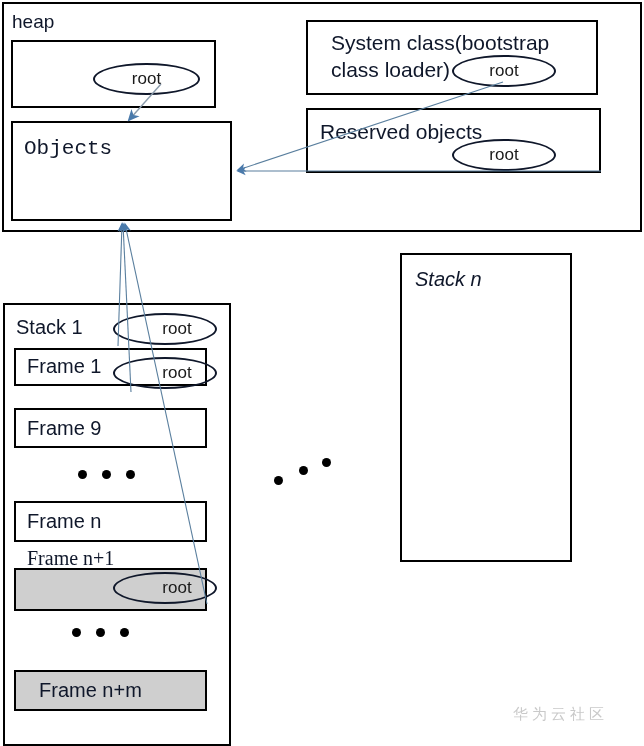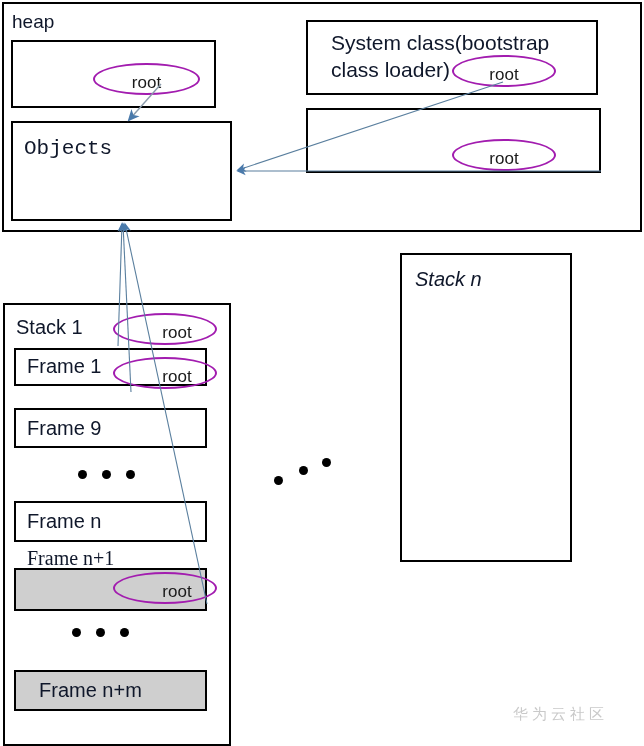--- a/index.html
+++ b/index.html
@@ -30,25 +30,25 @@
     white-space: pre-wrap;
     line-height: 1.28;
   }
   .lbl-heap { font-size: 19px; }
   .lbl-big { font-size: 21px; }
   .lbl-frame { font-size: 20px; }
   .lbl-stack { font-size: 20px; }
   .ellipse {
     position: absolute;
     box-sizing: border-box;
-    border: 2px solid #a21caf;
+    border: 2px solid #0f172a;
     border-radius: 50%;
     background: transparent;
     display: flex;
-    align-items: flex-end;
+    align-items: center;
     justify-content: center;
   }
   .ellipse > span {
     font-size: 17px;
     color: #1a1a1a;
   }
   .ellipse.e-offset > span {
     transform: translateX(12px);
   }
   .dots {
@@ -97,20 +97,21 @@
   <div class="label lbl-big" style="left:24px; top:136px;font-family:Liberation Mono, monospace;">Objects</div>
 
   <div class="box" style="left:306px; top:20px; width:292px; height:75px;"></div>
   <div class="label lbl-big" style="left:320px; top:30px; width:250px;margin-left:11px;">System class(bootstrap
 class loader)</div>
   <div class="ellipse" style="left:452px; top:55px; width:104px; height:32px;">
     <span>root</span>
   </div>
 
   <div class="box" style="left:306px; top:108px; width:295px; height:65px;"></div>
+  <div class="label lbl-big" style="left:320px; top:119px;">Reserved objects</div>
   <div class="ellipse" style="left:452px; top:139px; width:104px; height:32px;">
     <span>root</span>
   </div>
 
   <div class="box" style="left:3px; top:303px; width:228px; height:443px;"></div>
   <div class="label lbl-stack" style="left:16px; top:315px;">Stack 1</div>
   <div class="ellipse e-offset" style="left:113px; top:313px; width:104px; height:32px;">
     <span>root</span>
   </div>
 

